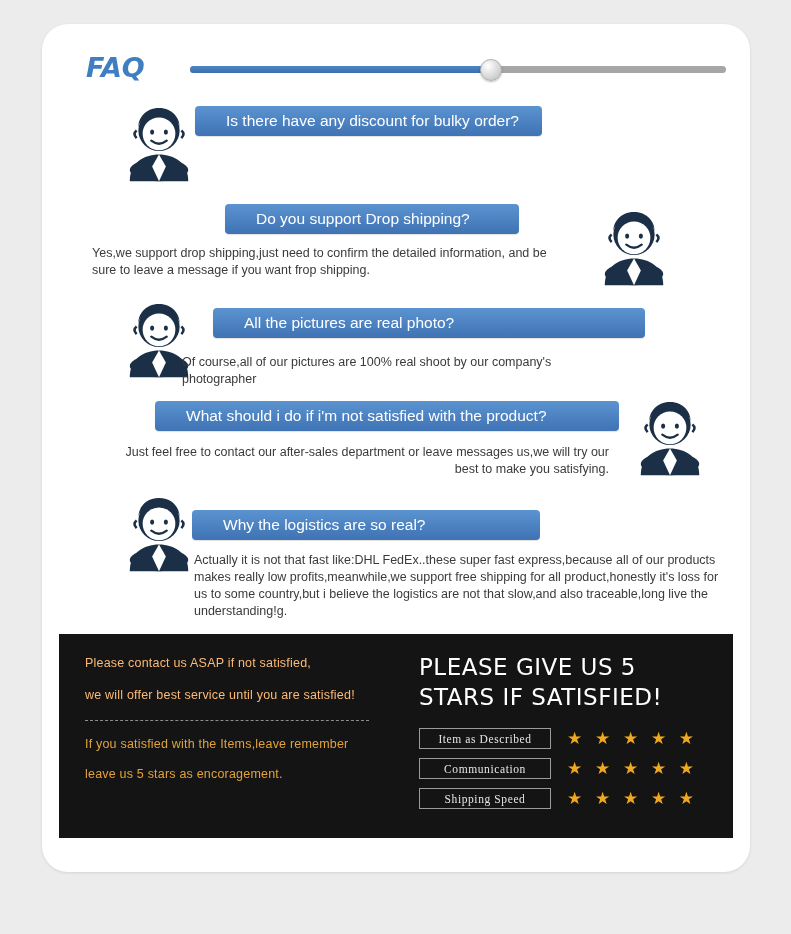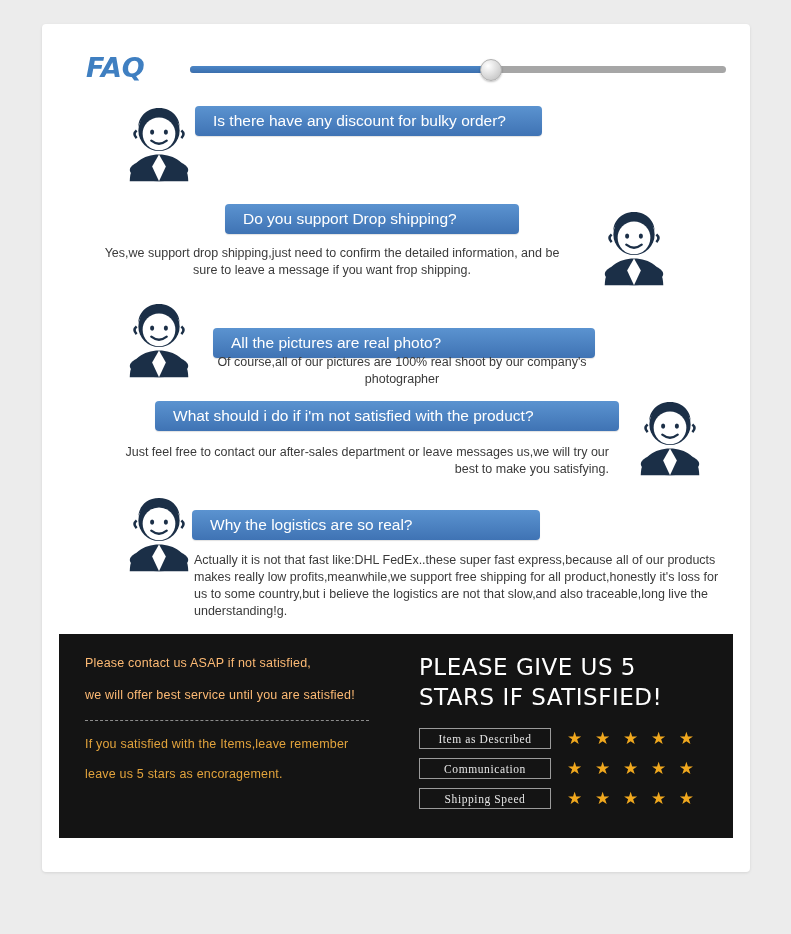--- a/index.html
+++ b/index.html
@@ -15,21 +15,21 @@
     background: #ececec;
     overflow: hidden;
   }
   .card {
     position: absolute;
     left: 42px;
     top: 24px;
     width: 708px;
     height: 848px;
     background: #ffffff;
-    border-radius: 4px;
+    border-radius: 26px;
     box-shadow: 0 1px 3px rgba(0,0,0,0.10);
   }
 
   
   .faq-header {
     position: absolute;
     left: 44px;
     top: 20px;
     width: 640px;
     height: 46px;
@@ -86,34 +86,34 @@
 
   
   .pill {
     position: absolute;
     height: 30px;
     line-height: 30px;
     border-radius: 4px;
     background: linear-gradient(180deg,#5b93d0 0%,#3f73b4 100%);
     color: #ffffff;
     font-size: 15.5px;
-    padding: 0 18px;
+    padding: 0 31px;
     white-space: nowrap;
     box-sizing: border-box;
     box-shadow: 0 1px 1px rgba(0,0,0,0.12);
   }
 
   
   .answer {
     position: absolute;
     font-size: 12.5px;
     color: #3a3a3a;
     line-height: 17px;
   }
-  .answer.center { text-align: center; }
+  .answer.center { }
   .answer.right { text-align: right; }
 
   
   .panel {
     position: absolute;
     left: 17px;
     top: 610px;
     width: 674px;
     height: 204px;
     background: #141414;
@@ -238,21 +238,21 @@
         <circle cx="50" cy="40" r="24" fill="#1b2f47"></circle>
         <circle cx="50" cy="44" r="19" fill="#ffffff"></circle>
         <path d="M26 36 C28 18 72 18 74 36 C74 26 66 14 50 14 C34 14 26 26 26 36 Z" fill="#1b2f47"></path>
         <ellipse cx="42" cy="42" rx="2.4" ry="3" fill="#1b2f47"></ellipse>
         <ellipse cx="58" cy="42" rx="2.4" ry="3" fill="#1b2f47"></ellipse>
         <path d="M41 52 Q50 59 59 52" stroke="#1b2f47" stroke-width="2.6" fill="none" stroke-linecap="round"></path>
         <path d="M24 40 q-5 4 0 9" stroke="#1b2f47" stroke-width="3" fill="none"></path>
         <path d="M76 40 q5 4 0 9" stroke="#1b2f47" stroke-width="3" fill="none"></path>
       </svg>
     </div>
-    <div class="pill" style="left:171px; top:304px; width:382px;">All the pictures are real photo?</div>
+    <div class="pill" style="left:171px; top:284px; width:432px;">All the pictures are real photo?</div>
     <div class="answer center" style="left:140px; top:330px; width:440px;">Of course,all of our pictures are 100% real shoot by our company's photographer</div>
 
     <div class="avatar" style="left:585px; top:366px;">
       <svg viewBox="0 0 100 100">
         <ellipse cx="50" cy="86" rx="34" ry="13" fill="#1b2f47"></ellipse>
         <path d="M16 99 C16 78 32 68 50 68 C68 68 84 78 84 99 Z" fill="#1b2f47"></path>
         <path d="M50 68 L42 82 L50 99 L58 82 Z" fill="#ffffff"></path>
         <circle cx="50" cy="40" r="24" fill="#1b2f47"></circle>
         <circle cx="50" cy="44" r="19" fill="#ffffff"></circle>
         <path d="M26 36 C28 18 72 18 74 36 C74 26 66 14 50 14 C34 14 26 26 26 36 Z" fill="#1b2f47"></path>

